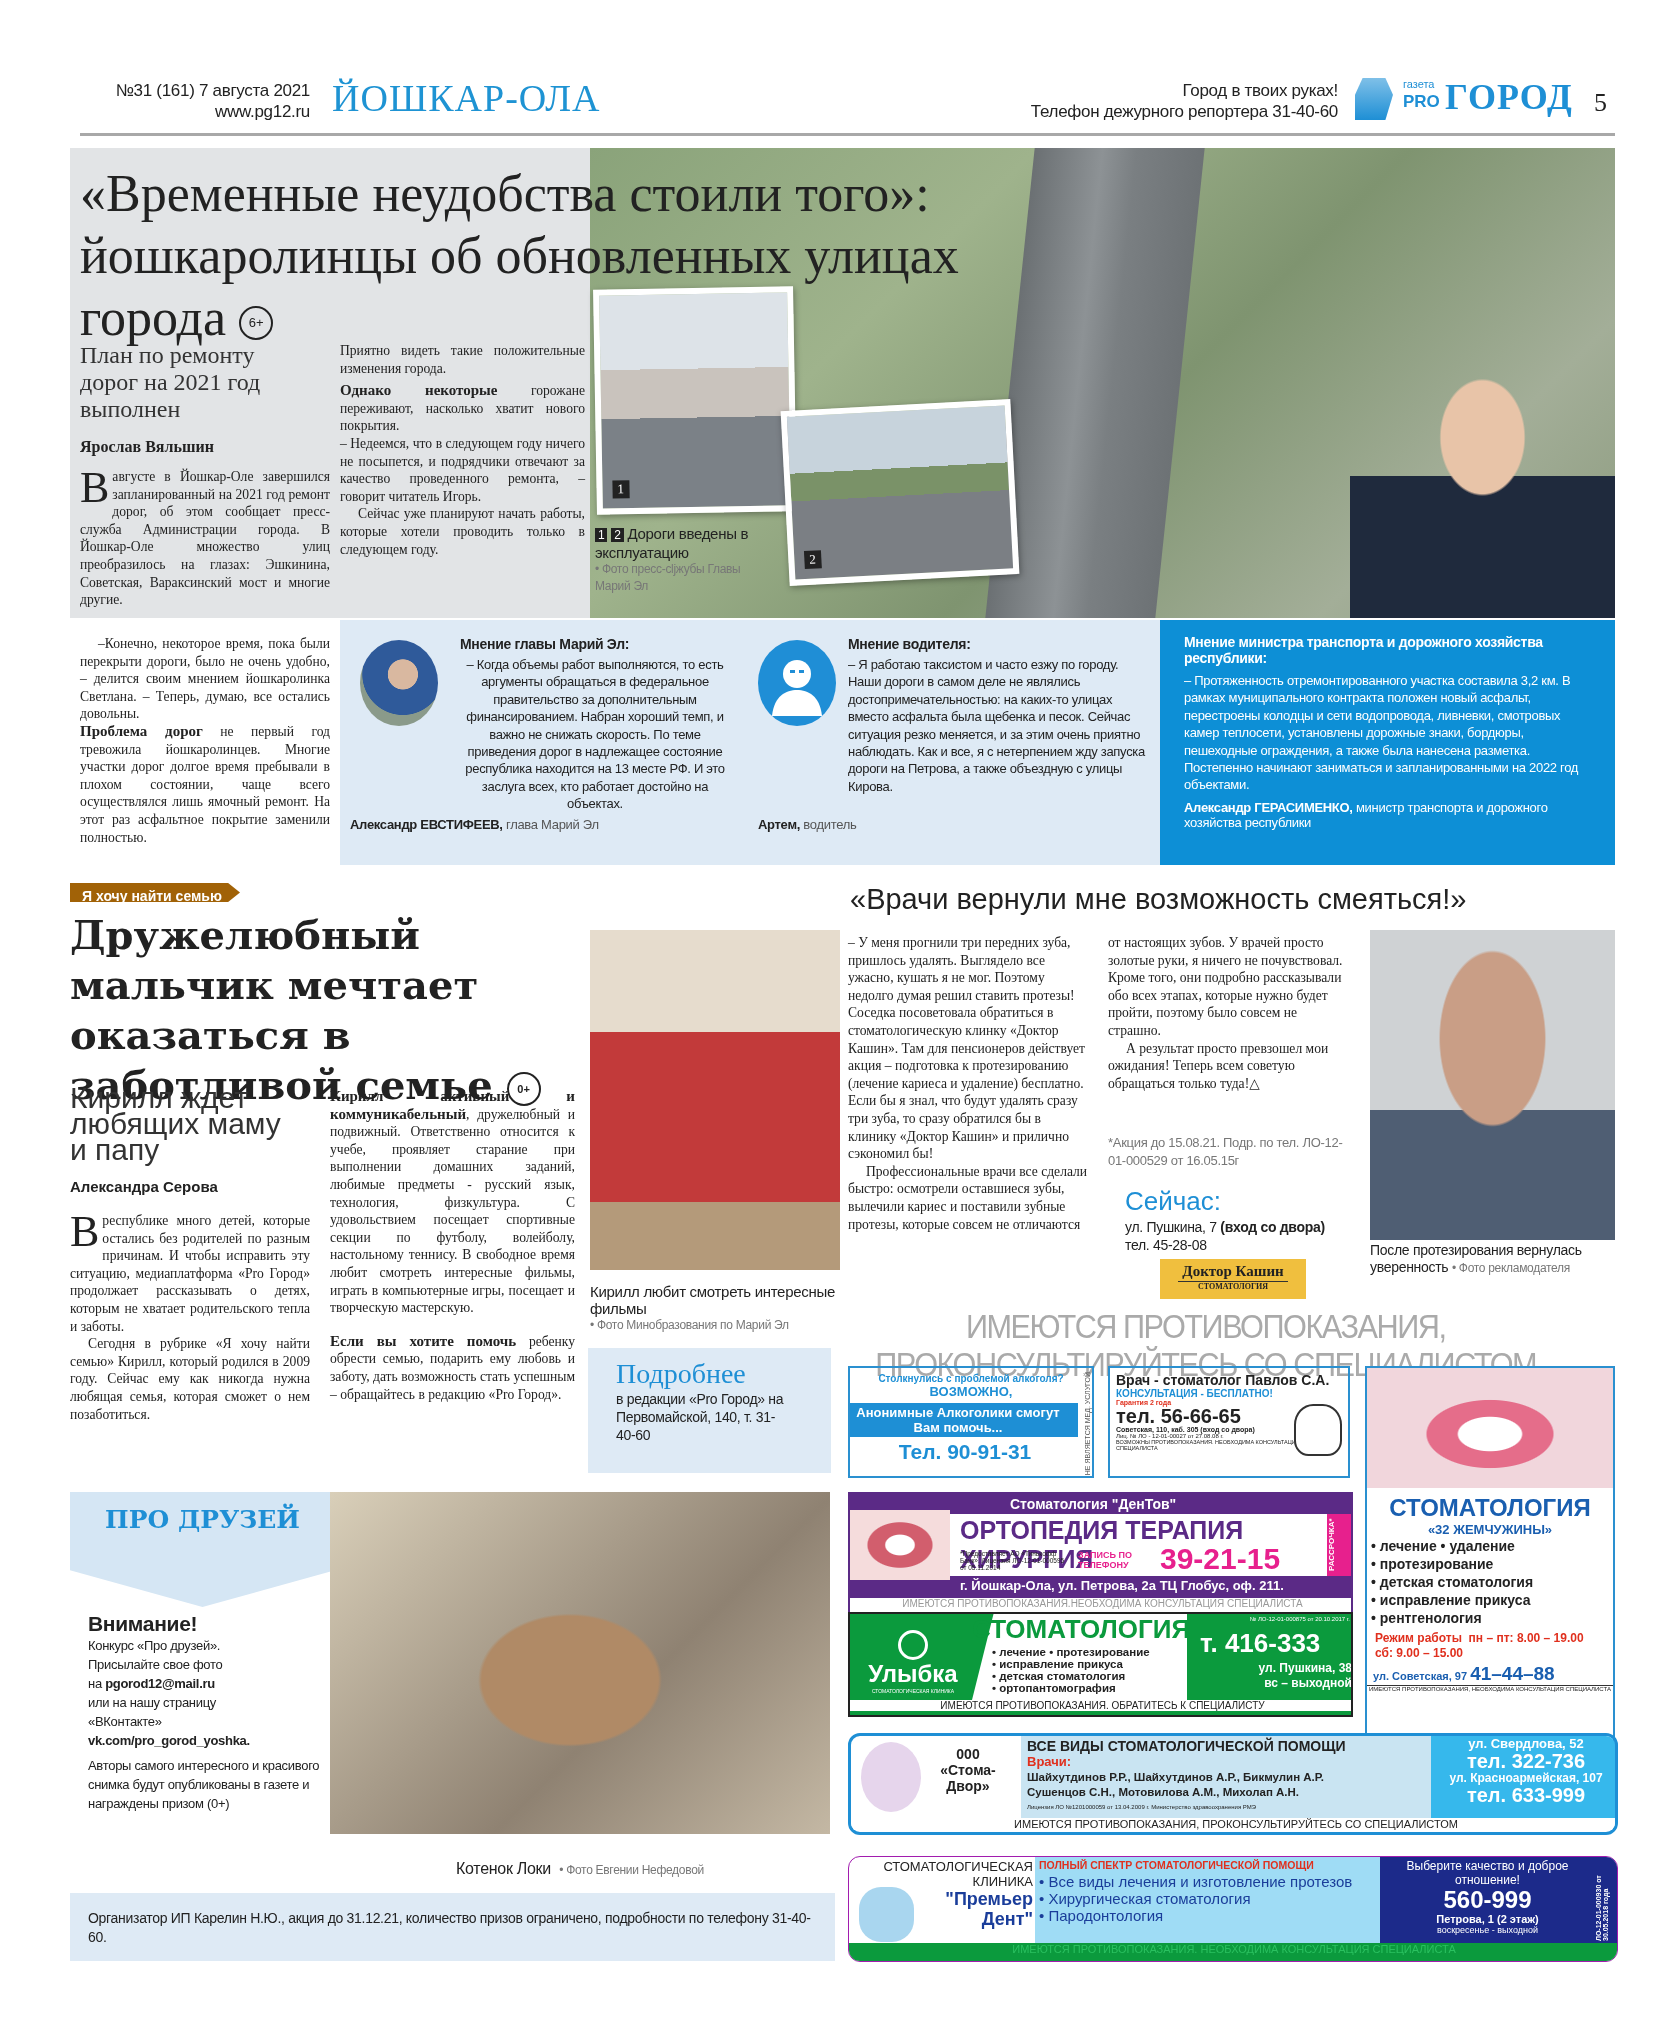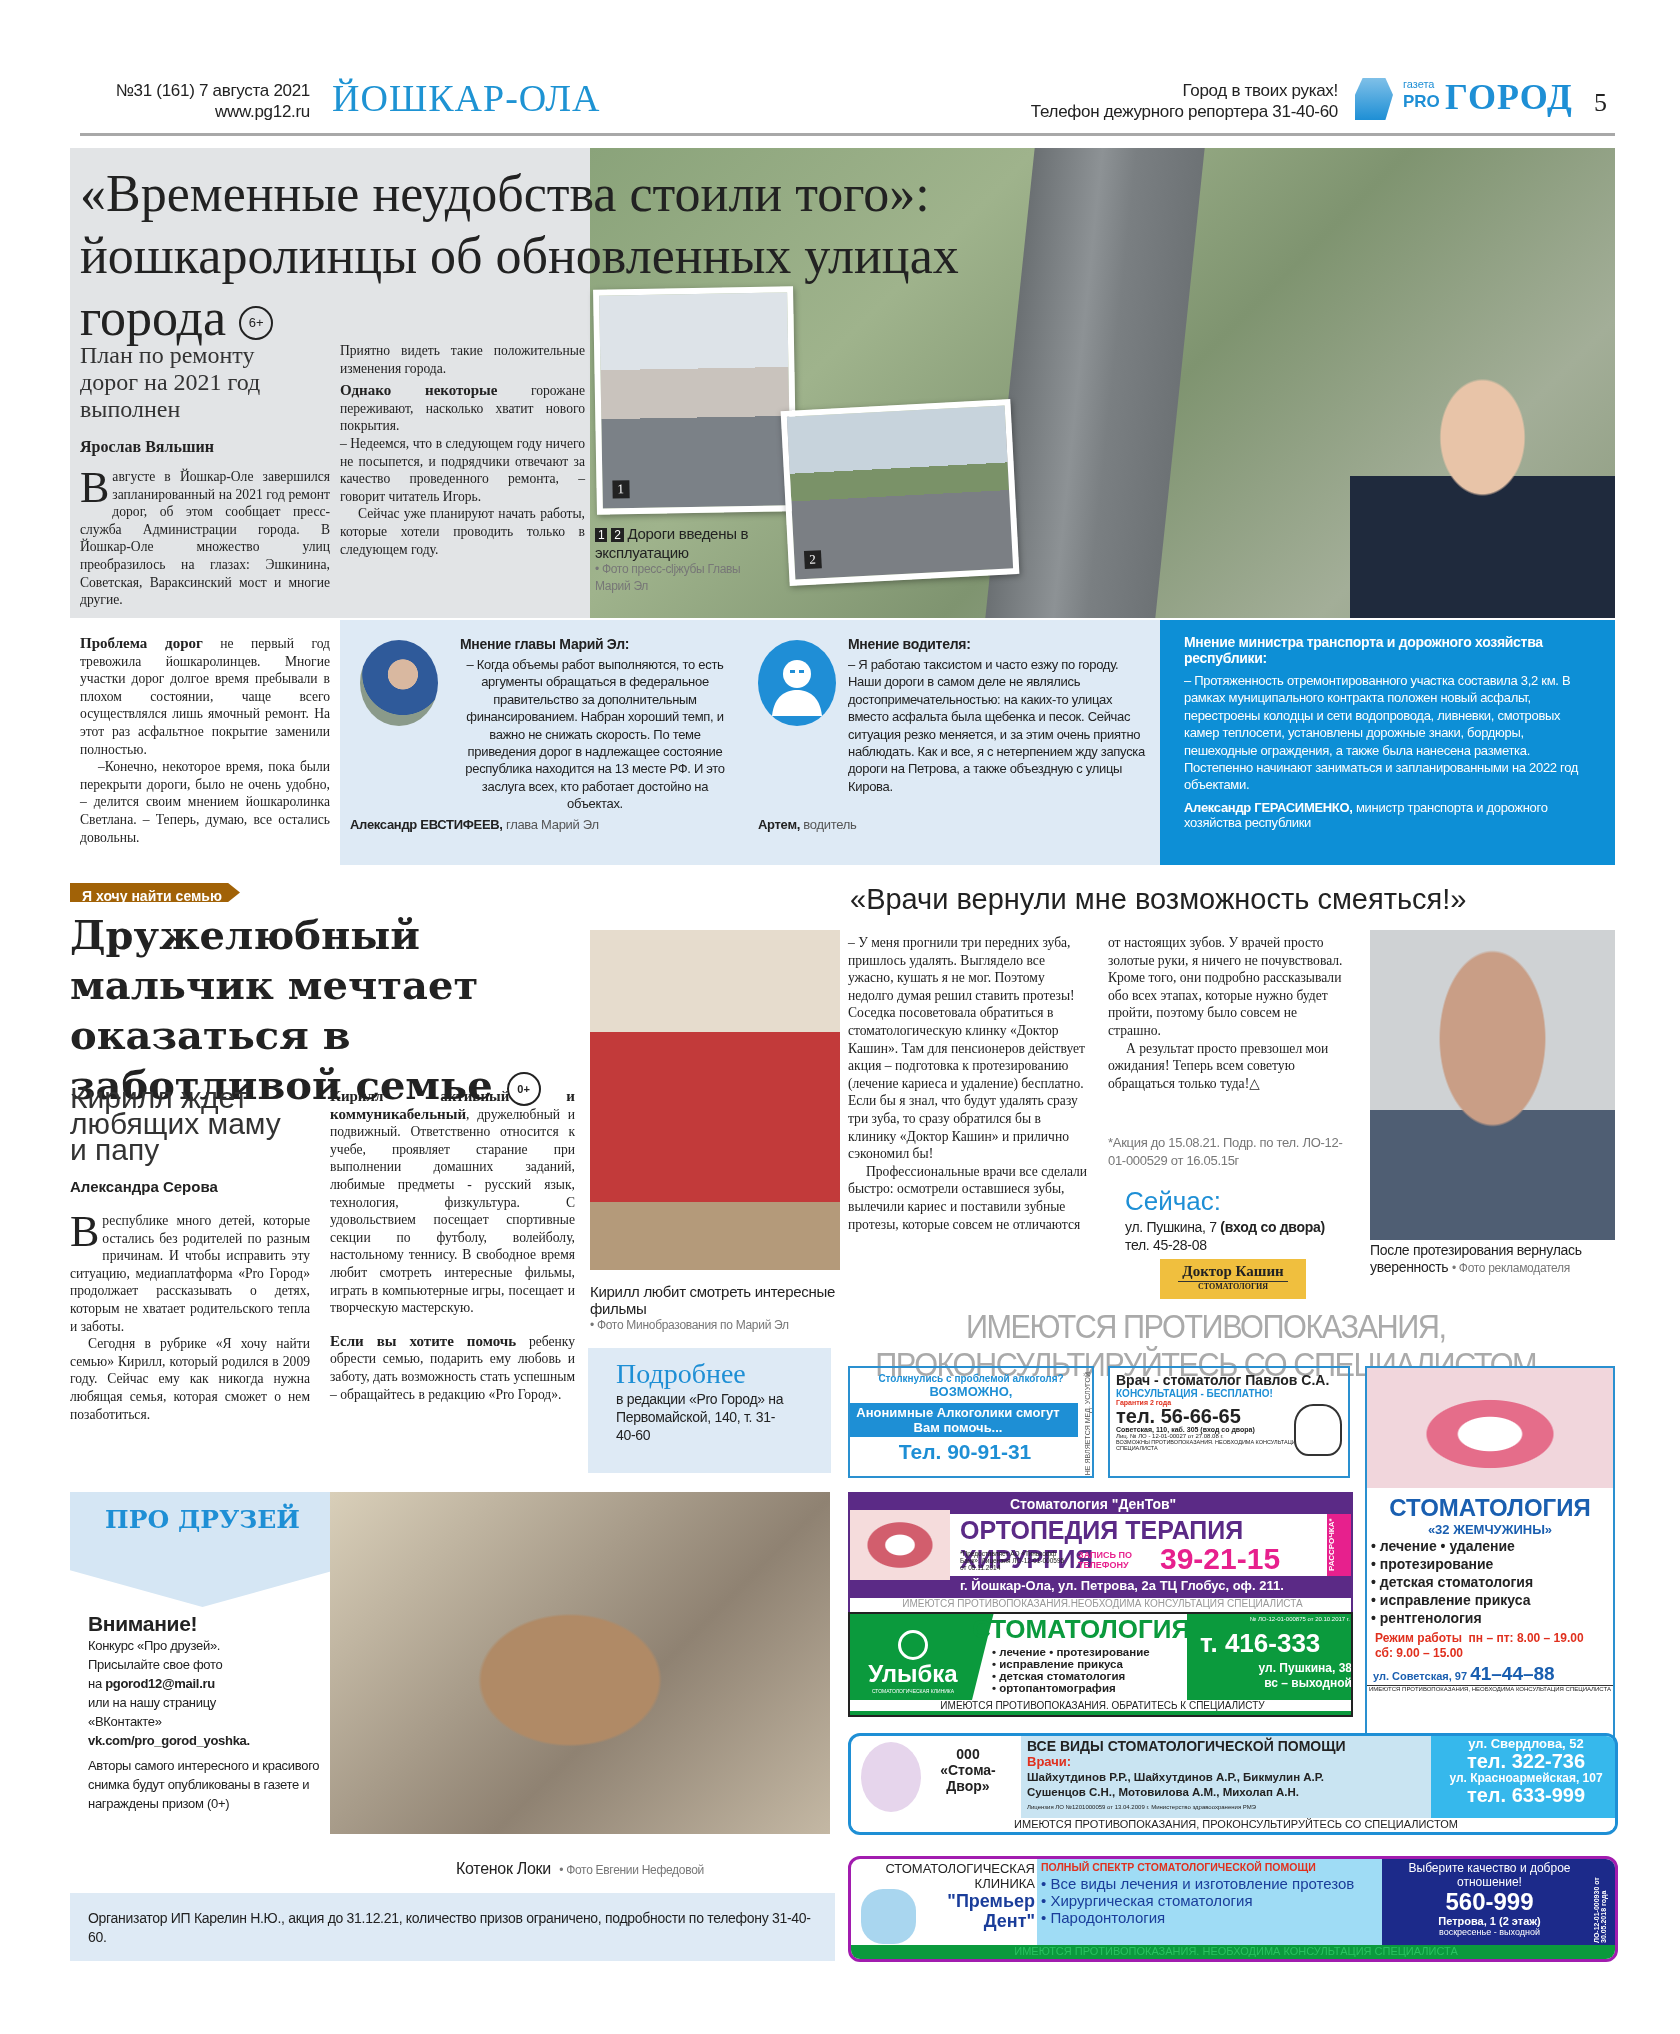--- a/index.html
+++ b/index.html
@@ -83,22 +83,22 @@
 <div class="abs bodytxt" style="left:80px;top:468px;width:250px">
   <span class="dropcap">В</span><span>августе в Йошкар-Оле завершился запланированный на 2021 год ремонт дорог, об этом сообщает пресс-служба Администрации города. В Йошкар-Оле множество улиц преобразилось на глазах: Эшкинина, Советская, Вараксинский мост и многие другие.</span>
 </div>
 <div class="abs bodytxt" style="left:340px;top:342px;width:245px">
   <p>Приятно видеть такие положительные изменения города.</p>
   <p style="margin-top:5px"><b style="font-size:15px">Однако некоторые</b><span> горожане переживают, насколько хватит нового покрытия.</span></p>
   <p>– Недеемся, что в следующем году ничего не посыпется, и подрядчики отвечают за качество проведенного ремонта, – говорит читатель Игорь.</p>
   <p style="text-indent:18px">Сейчас уже планируют начать работы, которые хотели проводить только в следующем году.</p>
 </div>
 <div class="abs bodytxt" style="left:80px;top:635px;width:250px">
+  <p style="text-indent:18px">–Конечно, некоторое время, пока были перекрыти дороги, было не очень удобно, – делится своим мнением йошкаролинка Светлана. – Теперь, думаю, все остались довольны.</p>
   <p><b style="font-size:15px">Проблема дорог</b><span> не первый год тревожила йошкаролинцев. Многие участки дорог долгое время пребывали в плохом состоянии, чаще всего осуществлялся лишь ямочный ремонт. На этот раз асфальтное покрытие заменили полностью.</span></p>
-  <p style="text-indent:18px">–Конечно, некоторое время, пока были перекрыти дороги, было не очень удобно, – делится своим мнением йошкаролинка Светлана. – Теперь, думаю, все остались довольны.</p>
 </div>
 
 <div class="abs photo pic1">
   <span style="position:absolute;left:10px;bottom:10px;background:#222;color:#fff;font-size:13px;padding:1px 5px">1</span>
 </div>
 <div class="abs photo pic2">
   <span style="position:absolute;left:10px;bottom:10px;background:#222;color:#fff;font-size:13px;padding:1px 5px">2</span>
 </div>
 <div class="abs caption cond">
   <span style="background:#222;color:#fff;font-size:12px;padding:0 3px">1</span>
@@ -278,21 +278,21 @@
   <div style="position:absolute;left:176px;top:68px;font-size:6px">Лицензия ЛО №1201000059 от 13.04.2009 г. Министерство здравоохранения РМЭ</div>
   <div style="position:absolute;left:580px;top:0;width:190px;height:82px;background:#36b8ec;color:#fff;text-align:center;font-weight:bold">
     <div style="font-size:13px">ул. Свердлова, 52</div>
     <div style="font-size:20px;line-height:20px">тел. 322-736</div>
     <div style="font-size:12px">ул. Красноармейская, 107</div>
     <div style="font-size:20px;line-height:20px">тел. 633-999</div>
   </div>
   <div style="position:absolute;left:0;top:82px;width:770px;text-align:center;font-size:11px;background:#fff">ИМЕЮТСЯ ПРОТИВОПОКАЗАНИЯ, ПРОКОНСУЛЬТИРУЙТЕСЬ СО СПЕЦИАЛИСТОМ</div>
 </div>
 
-<div class="abs" style="left:848px;top:1856px;width:770px;height:106px;border:3px solid #a21caf;border-radius:12px;overflow:hidden;font-family:'Liberation Sans',sans-serif">
+<div class="abs" style="left:848px;top:1856px;width:770px;height:106px;border:1px solid #a21caf;border-radius:12px;overflow:hidden;font-family:'Liberation Sans',sans-serif">
   <div style="position:absolute;left:4px;top:2px;width:180px;text-align:right;font-size:13px;line-height:15px">
     <div>СТОМАТОЛОГИЧЕСКАЯ</div>
       <div>КЛИНИКА</div>
     <div style="color:#1a3d9a;font-weight:bold;font-size:18px;line-height:20px;width:110px;margin-left:70px">"Премьер Дент"</div>
   </div>
   <div style="position:absolute;left:10px;top:30px;width:55px;height:55px;border-radius:40%;background:#a9d6ef"></div>
   <div style="position:absolute;left:186px;top:0;width:345px;height:86px;background:#9fdcf5"></div>
   <div style="position:absolute;left:190px;top:2px;color:#e0301e;font-weight:bold;font-size:10.5px">ПОЛНЫЙ СПЕКТР СТОМАТОЛОГИЧЕСКОЙ ПОМОЩИ</div>
   <div style="position:absolute;left:190px;top:16px;width:330px;color:#1a3d9a;font-size:15px;line-height:17px">
     <div>• Все виды лечения и изготовление протезов</div>

